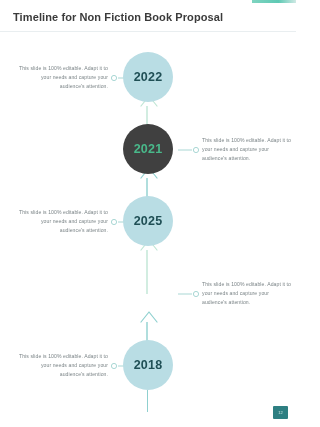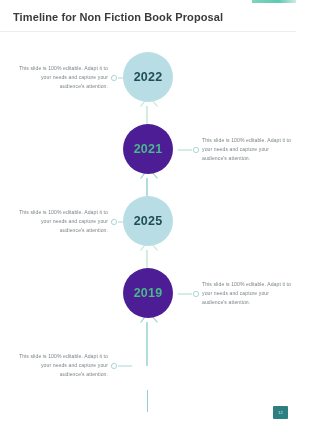--- a/index.html
+++ b/index.html
@@ -76,21 +76,21 @@
     font-size: 12.5px;
     font-weight: bold;
     letter-spacing: 0.2px;
     z-index: 3;
   }
   .circle.blue {
     background: #b9dde4;
     color: #1f4f55;
   }
   .circle.green {
-    background: #4c1d95;
+    background: #404040;
     color: #49b88a;
   }
 
   
   .arrow {
     position: absolute;
     left: 140px;
     top: -30px;
     width: 18px;
     height: 56px;
@@ -215,39 +215,39 @@
       </div>
       <div class="desc left">This slide is 100% editable. Adapt it to your needs and capture your audience's attention.</div>
     </div>
     <div class="node" style="top: 216px;">
       <div class="arrow">
         <svg width="18" height="56" viewBox="0 0 18 56">
           <line x1="7" y1="56" x2="7" y2="12" stroke="#bfe6d4" stroke-width="1.4"></line>
           <polyline points="1,12 9,2 17,12" fill="none" stroke="#bfe6d4" stroke-width="1.2" stroke-linejoin="round" stroke-linecap="round"></polyline>
         </svg>
       </div>
-      <div class="circle green">
-        <span>2019</span>
-      </div>
       <div class="connector right">
         <svg width="22" height="8" viewBox="0 0 22 8">
           <line x1="0" y1="4" x2="14" y2="4" stroke="#9fd3cf" stroke-width="0.9"></line>
           <circle cx="18" cy="4" r="2.6" fill="none" stroke="#9fd3cf" stroke-width="0.9"></circle>
         </svg>
       </div>
       <div class="desc right">This slide is 100% editable. Adapt it to your needs and capture your audience's attention.</div>
     </div>
     <div class="node" style="top: 288px;">
       <div class="arrow">
         <svg width="18" height="56" viewBox="0 0 18 56">
           <line x1="7" y1="56" x2="7" y2="12" stroke="#8fd0cf" stroke-width="1.4"></line>
           <polyline points="1,12 9,2 17,12" fill="none" stroke="#8fd0cf" stroke-width="1.2" stroke-linejoin="round" stroke-linecap="round"></polyline>
         </svg>
       </div>
       <div class="tail" style="background: rgb(143, 208, 207);"></div>
+      <div class="circle blue">
+        <span>2018</span>
+      </div>
       <div class="connector left">
         <svg width="22" height="8" viewBox="0 0 22 8">
           <line x1="22" y1="4" x2="8" y2="4" stroke="#9fd3cf" stroke-width="0.9"></line>
           <circle cx="4" cy="4" r="2.6" fill="none" stroke="#9fd3cf" stroke-width="0.9"></circle>
         </svg>
       </div>
       <div class="desc left">This slide is 100% editable. Adapt it to your needs and capture your audience's attention.</div>
     </div>
   </div>
 

